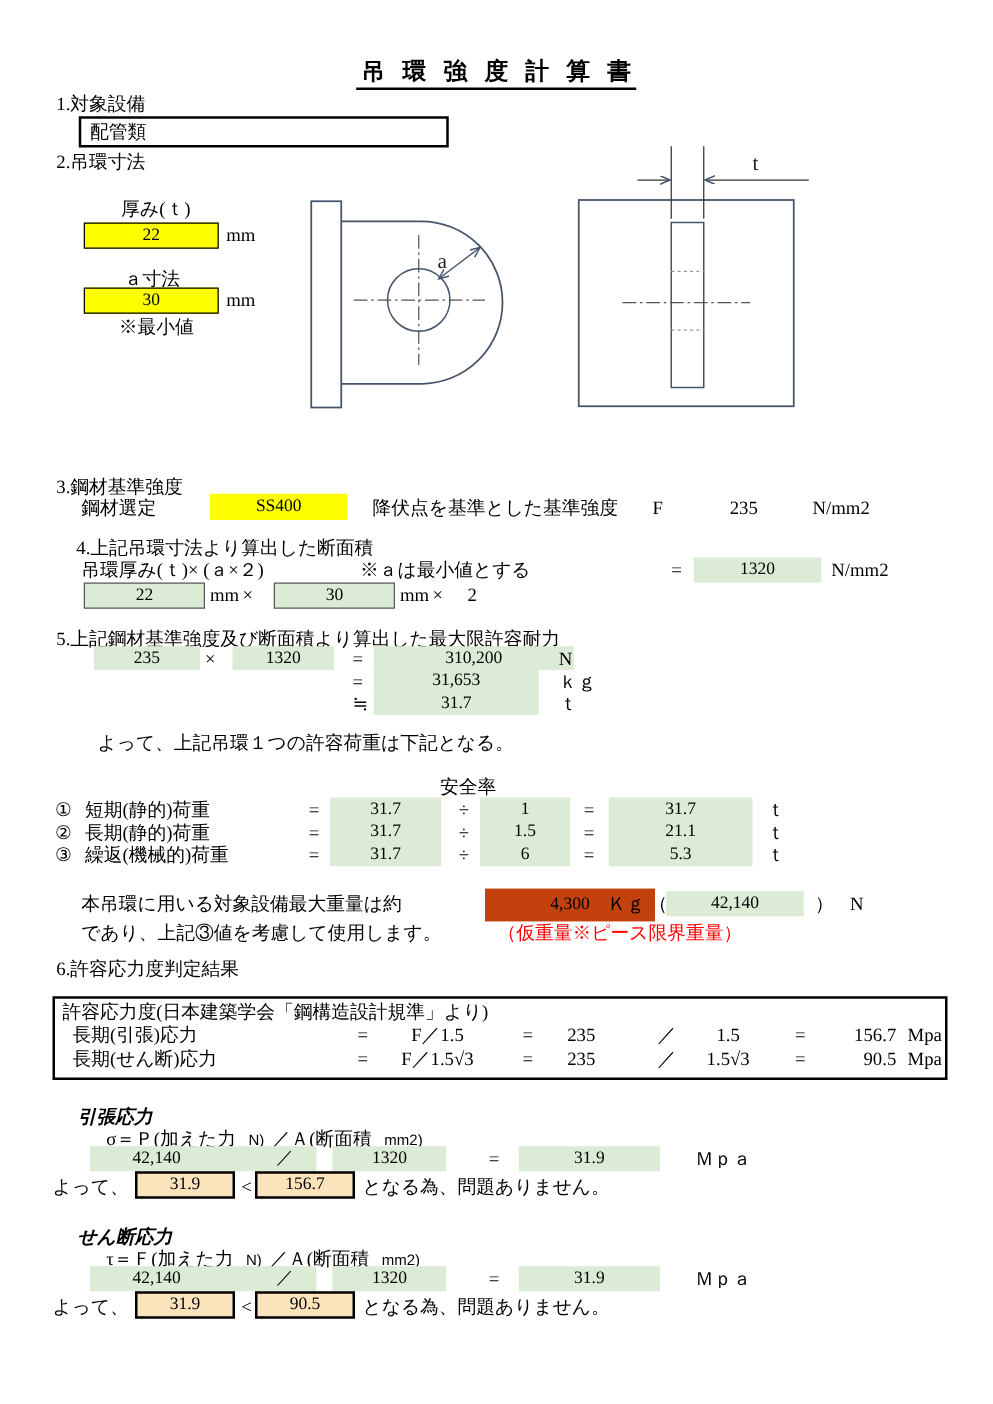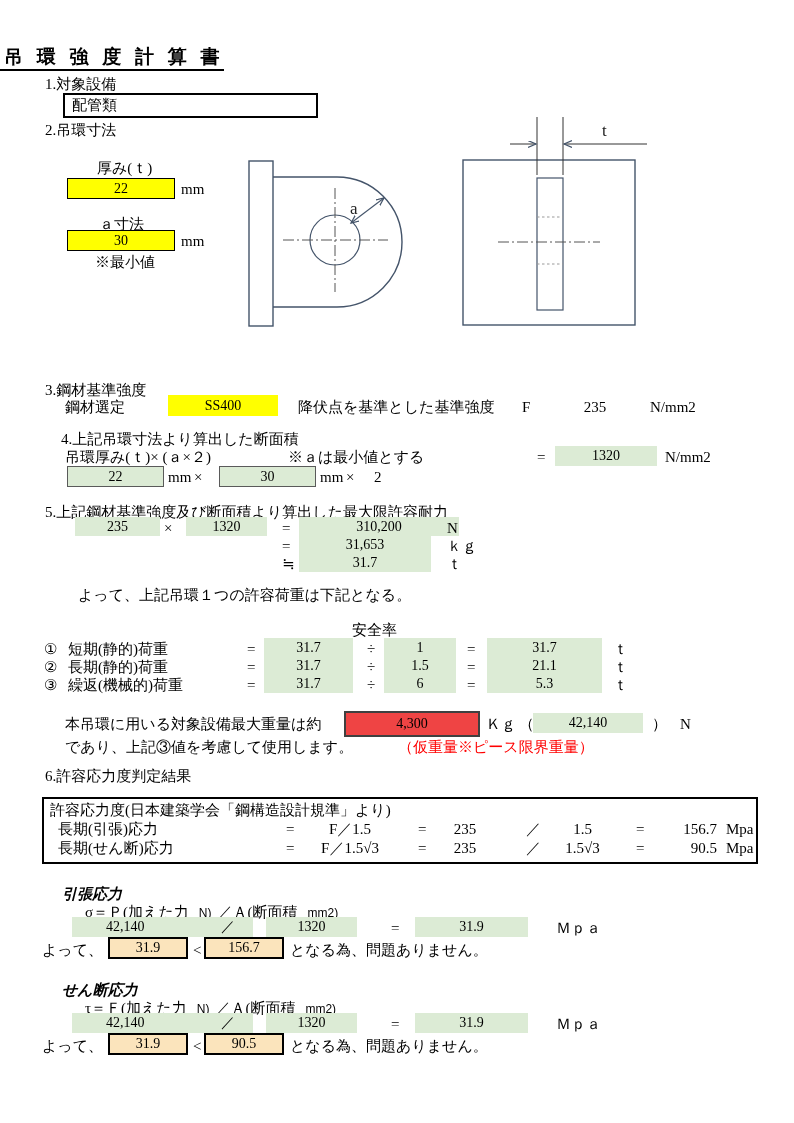--- a/index.html
+++ b/index.html
@@ -6,46 +6,46 @@
   .page{position:relative;width:794px;height:1123px;background:#ffffff;overflow:hidden;
         font-family:"Liberation Serif","DejaVu Serif",serif;font-size:15px;color:#000;}
   .t{position:absolute;white-space:nowrap;line-height:18px;}
   .bold{font-weight:bold;font-style:italic;}
   .red{color:#ff0000;}
   .sans{font-family:"Liberation Sans","DejaVu Sans",sans-serif;font-size:12px;}
   .cell{position:absolute;display:flex;align-items:center;justify-content:center;
         font-size:14px;line-height:1;box-sizing:border-box;}
   .y{background:#ffff00;}
   .yb{background:#ffff00;border:1px solid #000;}
-  .ybb{background:#ef4444;border:2px solid #404040;}
+  .ybb{background:#c2410c;border:2px solid #c2410c;margin-left:44px;}
   .g{background:#dcebd5;}
   .gb{background:#dcebd5;border:1px solid #5a5a5a;}
   .ob{background:#fbe4bc;border:2px solid #000;}
   .box{position:absolute;border:2px solid #000;box-sizing:border-box;}
   .eqbox{position:absolute;border:2px solid #000;box-sizing:border-box;
          display:flex;align-items:center;padding-left:7px;}
-  .title{position:absolute;left:0;right:0;top:44px;text-align:left;}
+  .title{position:absolute;left:0;right:0;top:44px;text-align:center;}
   .title span{font-size:19px;font-weight:bold;border-bottom:2px solid #000;
               padding:0 4px 2px 4px;word-spacing:9px;}
   .rcell{position:absolute;text-align:right;white-space:nowrap;line-height:18px;}
   .ccell{position:absolute;text-align:center;white-space:nowrap;line-height:18px;}
   svg{position:absolute;overflow:visible;}
   svg text{font-family:"Liberation Serif","DejaVu Serif",serif;fill:#222;}
 </style>
 </head>
 <body>
 
 <div class="page">
 
   <div class="title">
     <span>吊 環 強 度 計 算 書</span>
   </div>
 
   <div class="t" style="left:45px;top:75px">1.対象設備</div>
-  <div class="eqbox" style="left:63px;top:93px;width:255px;height:25px">
+  <div class="eqbox" style="left:63px;top:93px;width:296px;height:25px">
     <span>配管類</span>
   </div>
   <div class="t" style="left:45px;top:121px">2.吊環寸法</div>
 
   <div class="t" style="left:97px;top:159px">厚み(ｔ)</div>
   <div class="cell yb" style="left:67px;top:178px;width:108px;height:21px">22</div>
   <div class="t" style="left:181px;top:180px">mm</div>
 
   <div class="t" style="left:99px;top:215px">ａ寸法</div>
   <div class="cell yb" style="left:67px;top:230px;width:108px;height:21px">30</div>

